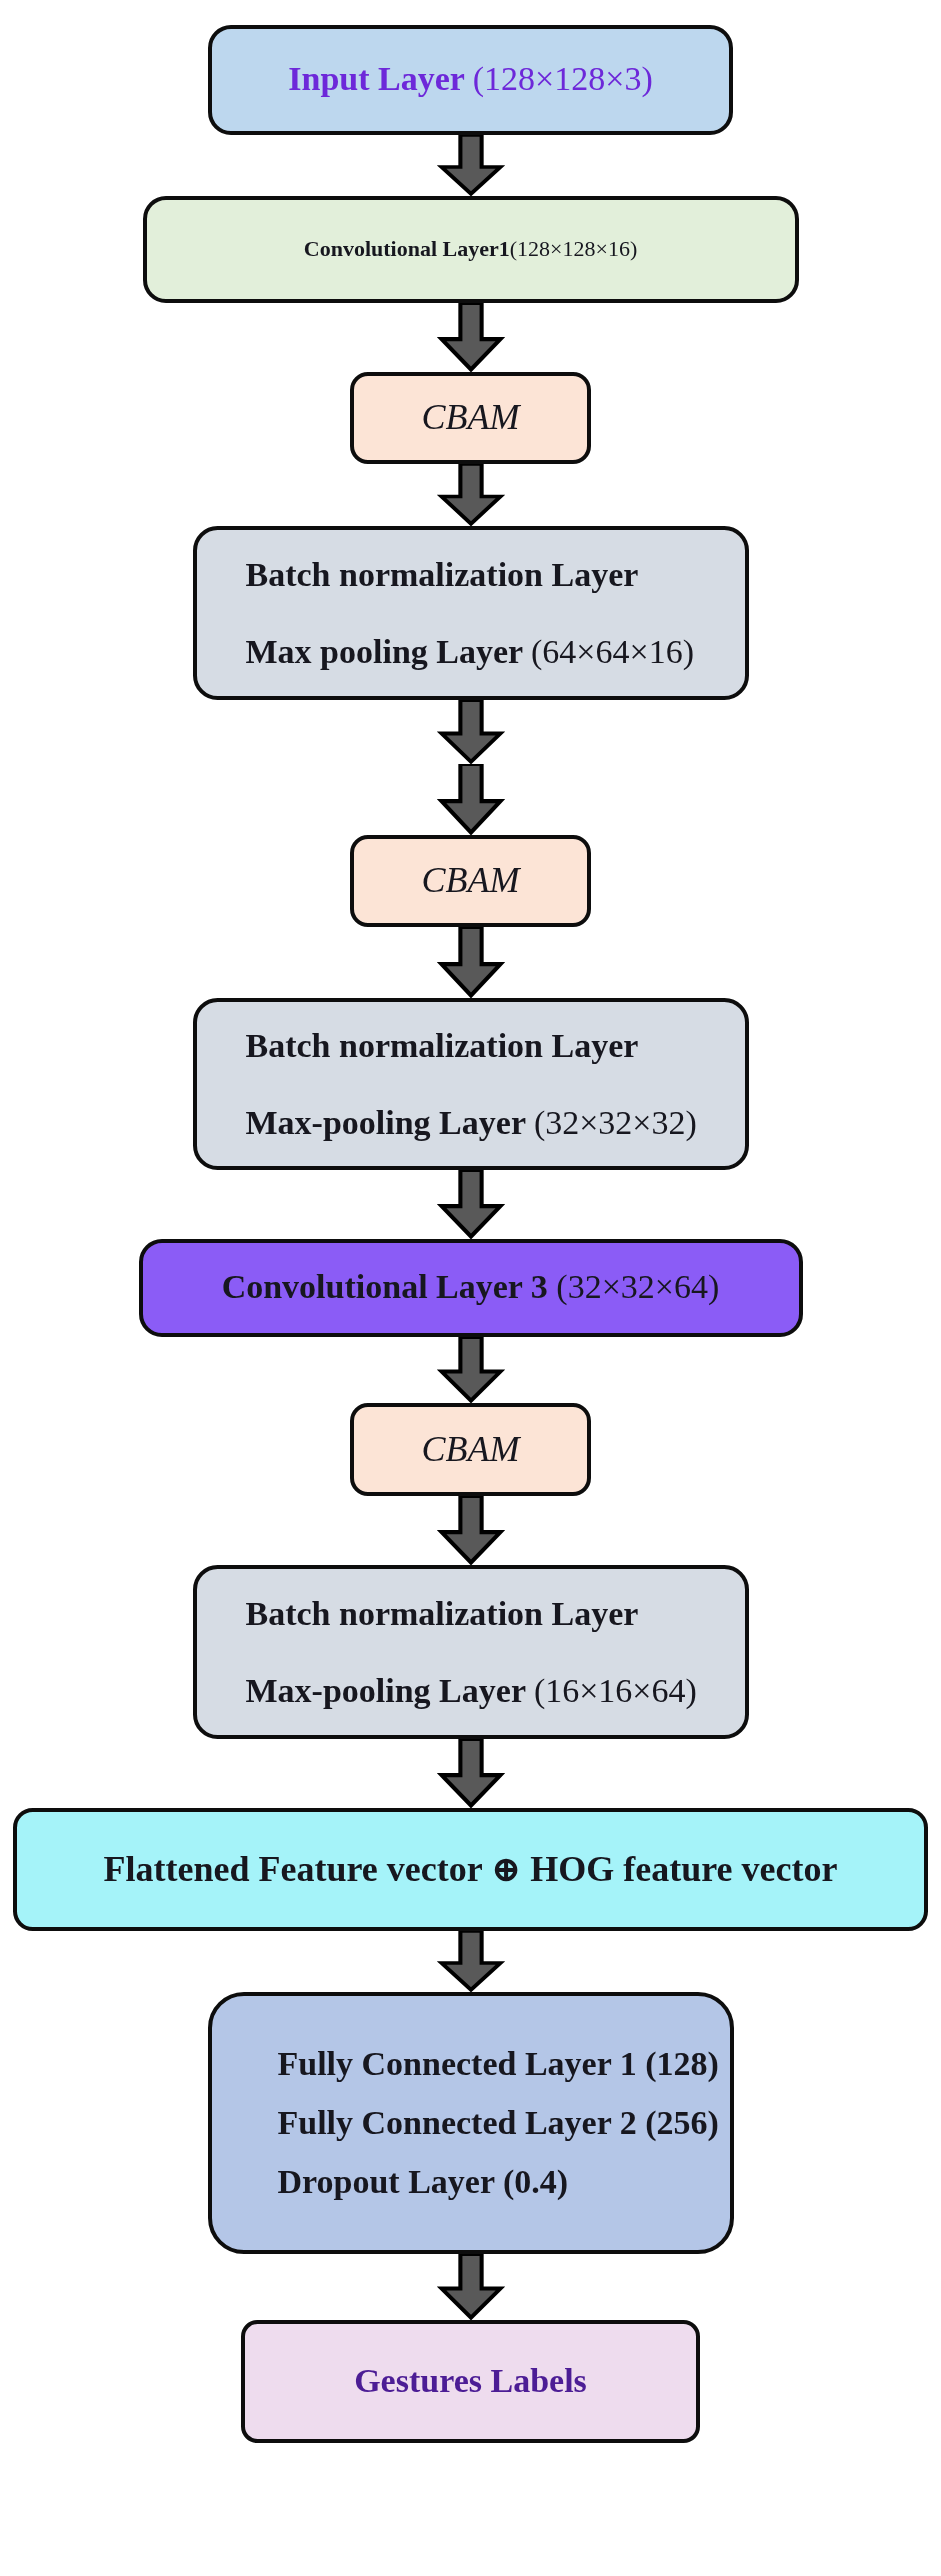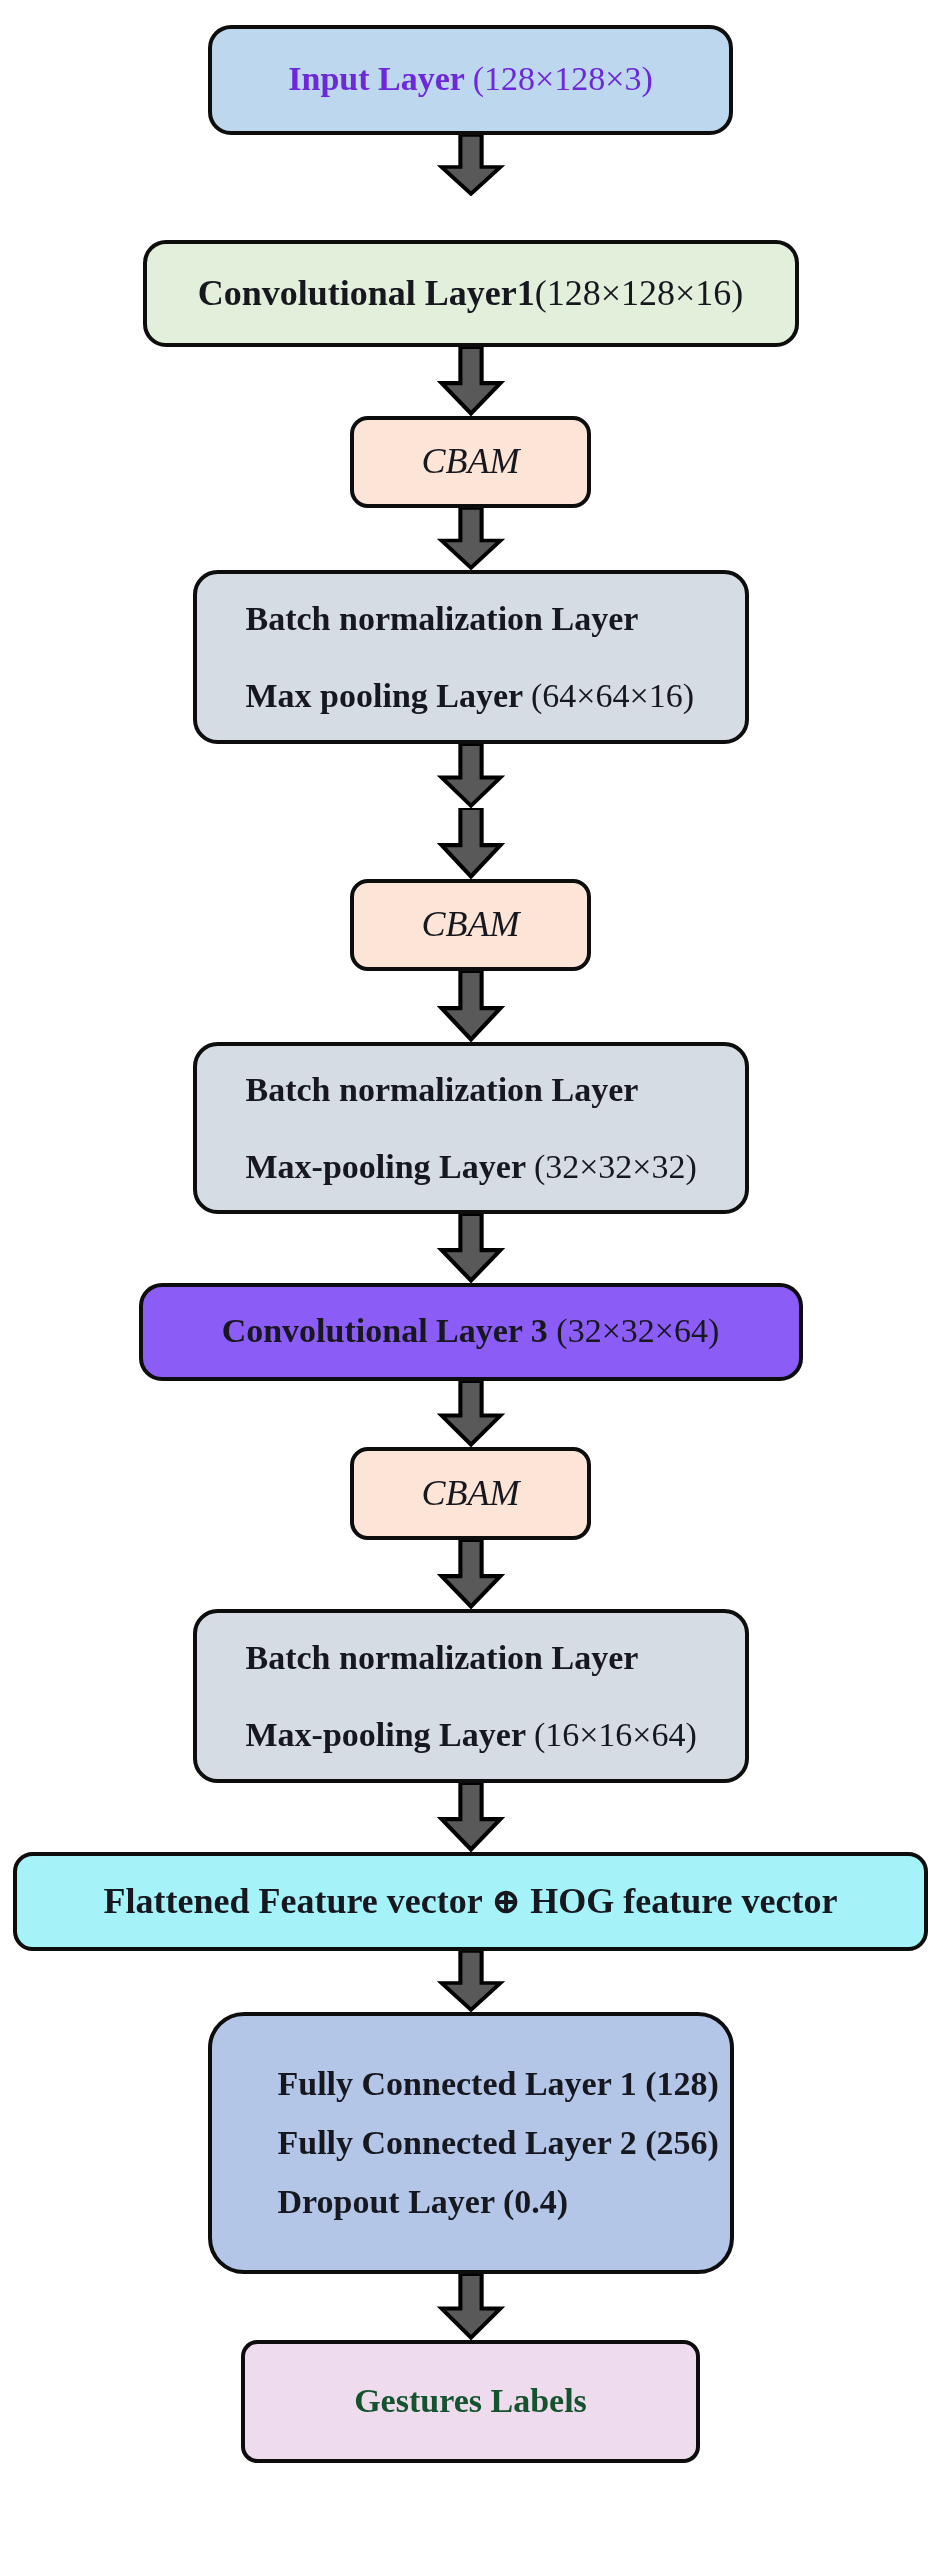--- a/index.html
+++ b/index.html
@@ -25,30 +25,30 @@
     justify-content:center;
     align-items:center;
     flex:0 0 auto;
     line-height:1.25;
   }
   .node .line{white-space:nowrap;}
   .b{font-weight:700;}
   .r{font-weight:400;}
   
   .n-input   {width:525px;height:110px;border-radius:23px;font-size:34px;}
-  .n-conv1   {width:656px;height:107px;border-radius:23px;font-size:36px;margin-top:44px;}
+  .n-conv1   {width:656px;height:107px;border-radius:23px;font-size:22px;}
   .n-cbam    {width:241px;height:92px;border-radius:18px;font-size:36px;font-weight:400;font-style:italic;}
   .n-cbam3   {height:93px;}
   .n-bn      {width:556px;height:174px;border-radius:24.6px;font-size:34px;
               align-items:flex-start;padding-left:49px;gap:8px;}
   .n-bn .line{line-height:69px;}
   .n-bn2     {height:172px;}
   .n-conv2   {width:689px;height:98px;border-radius:23px;font-size:34px;}
   .n-conv3   {width:664px;height:98px;border-radius:23px;font-size:34px;}
-  .n-flat    {width:915px;height:99px;border-radius:19.7px;font-size:36px;font-weight:700;}
+  .n-flat    {width:915px;height:123px;border-radius:19.7px;font-size:36px;font-weight:700;}
   .n-fc      {width:526px;height:262px;border-radius:36px;font-size:34px;font-weight:700;
               align-items:flex-start;padding-left:66px;}
   .n-fc .line{line-height:59px;}
   .n-out     {width:459px;height:123px;border-radius:16.4px;font-size:34px;font-weight:700;}
   
   .arrow{flex:0 0 auto;display:block;}
   .a74{height:61px;} .a76{height:62px;} .a78{height:64px;} .a80{height:66px;}
   .a84{height:69px;} .a86{height:71px;}
 </style>
 </head>
@@ -147,18 +147,18 @@
   <div class="node n-fc" style="background: rgb(180, 198, 231); border-color: rgb(13, 13, 13); color: rgb(23, 23, 31);">
     <div class="line"><span>Fully Connected Layer 1 (128)</span></div>
     <div class="line"><span>Fully Connected Layer 2 (256)</span></div>
     <div class="line"><span>Dropout Layer (0.4)</span></div>
   </div>
 
   <svg class="arrow a80" width="98" viewBox="0 0 120 84" preserveAspectRatio="none">
       <polygon points="47,0 73,0 73,44 96,44 60,81 24,44 47,44" fill="#595959" stroke="#000000" stroke-width="5"></polygon>
     </svg>
 
-  <div class="node n-out" style="background: rgb(238, 220, 238); border-color: rgb(13, 13, 13); color: #14532d;">
+  <div class="node n-out" style="background: rgb(238, 220, 238); border-color: rgb(13, 13, 13); color: #4c1d95;">
     <div class="line"><span>Gestures Labels</span></div>
   </div>
 
 </div>
 
 
 </body></html>

